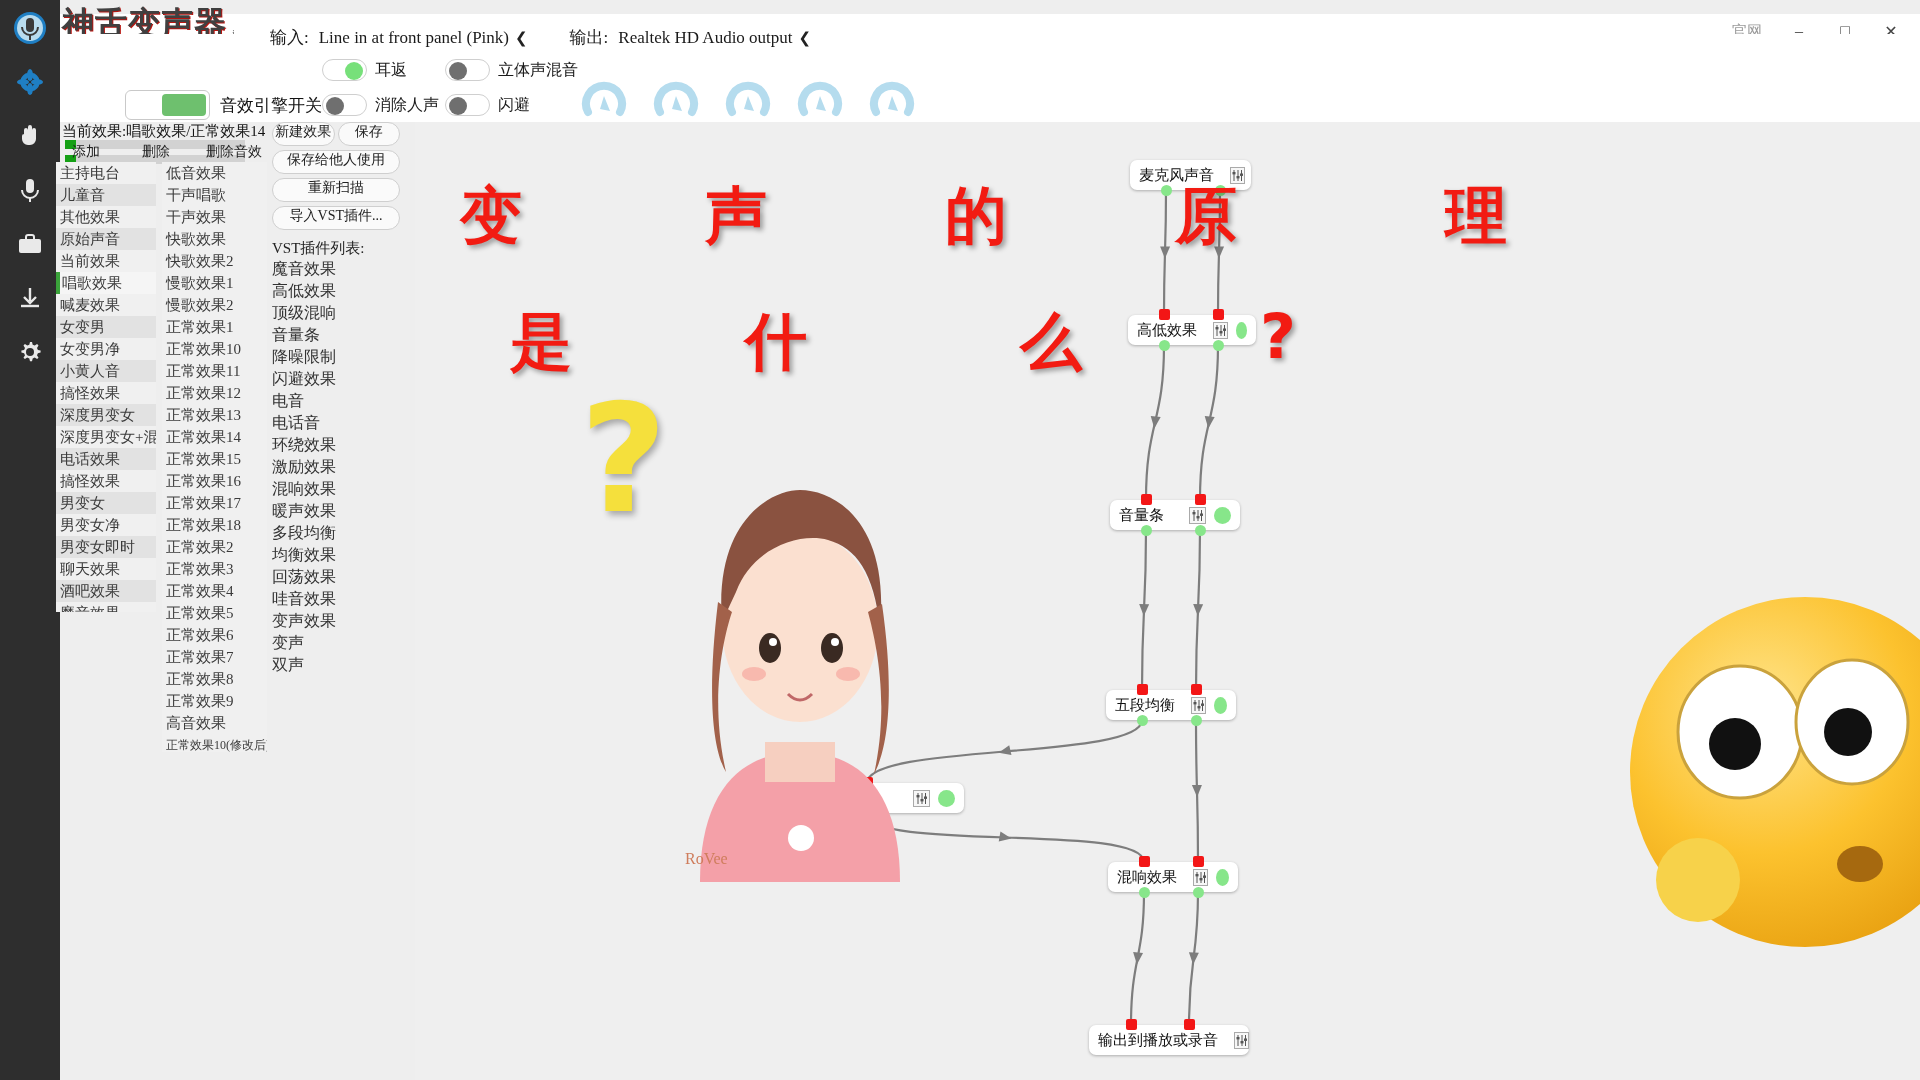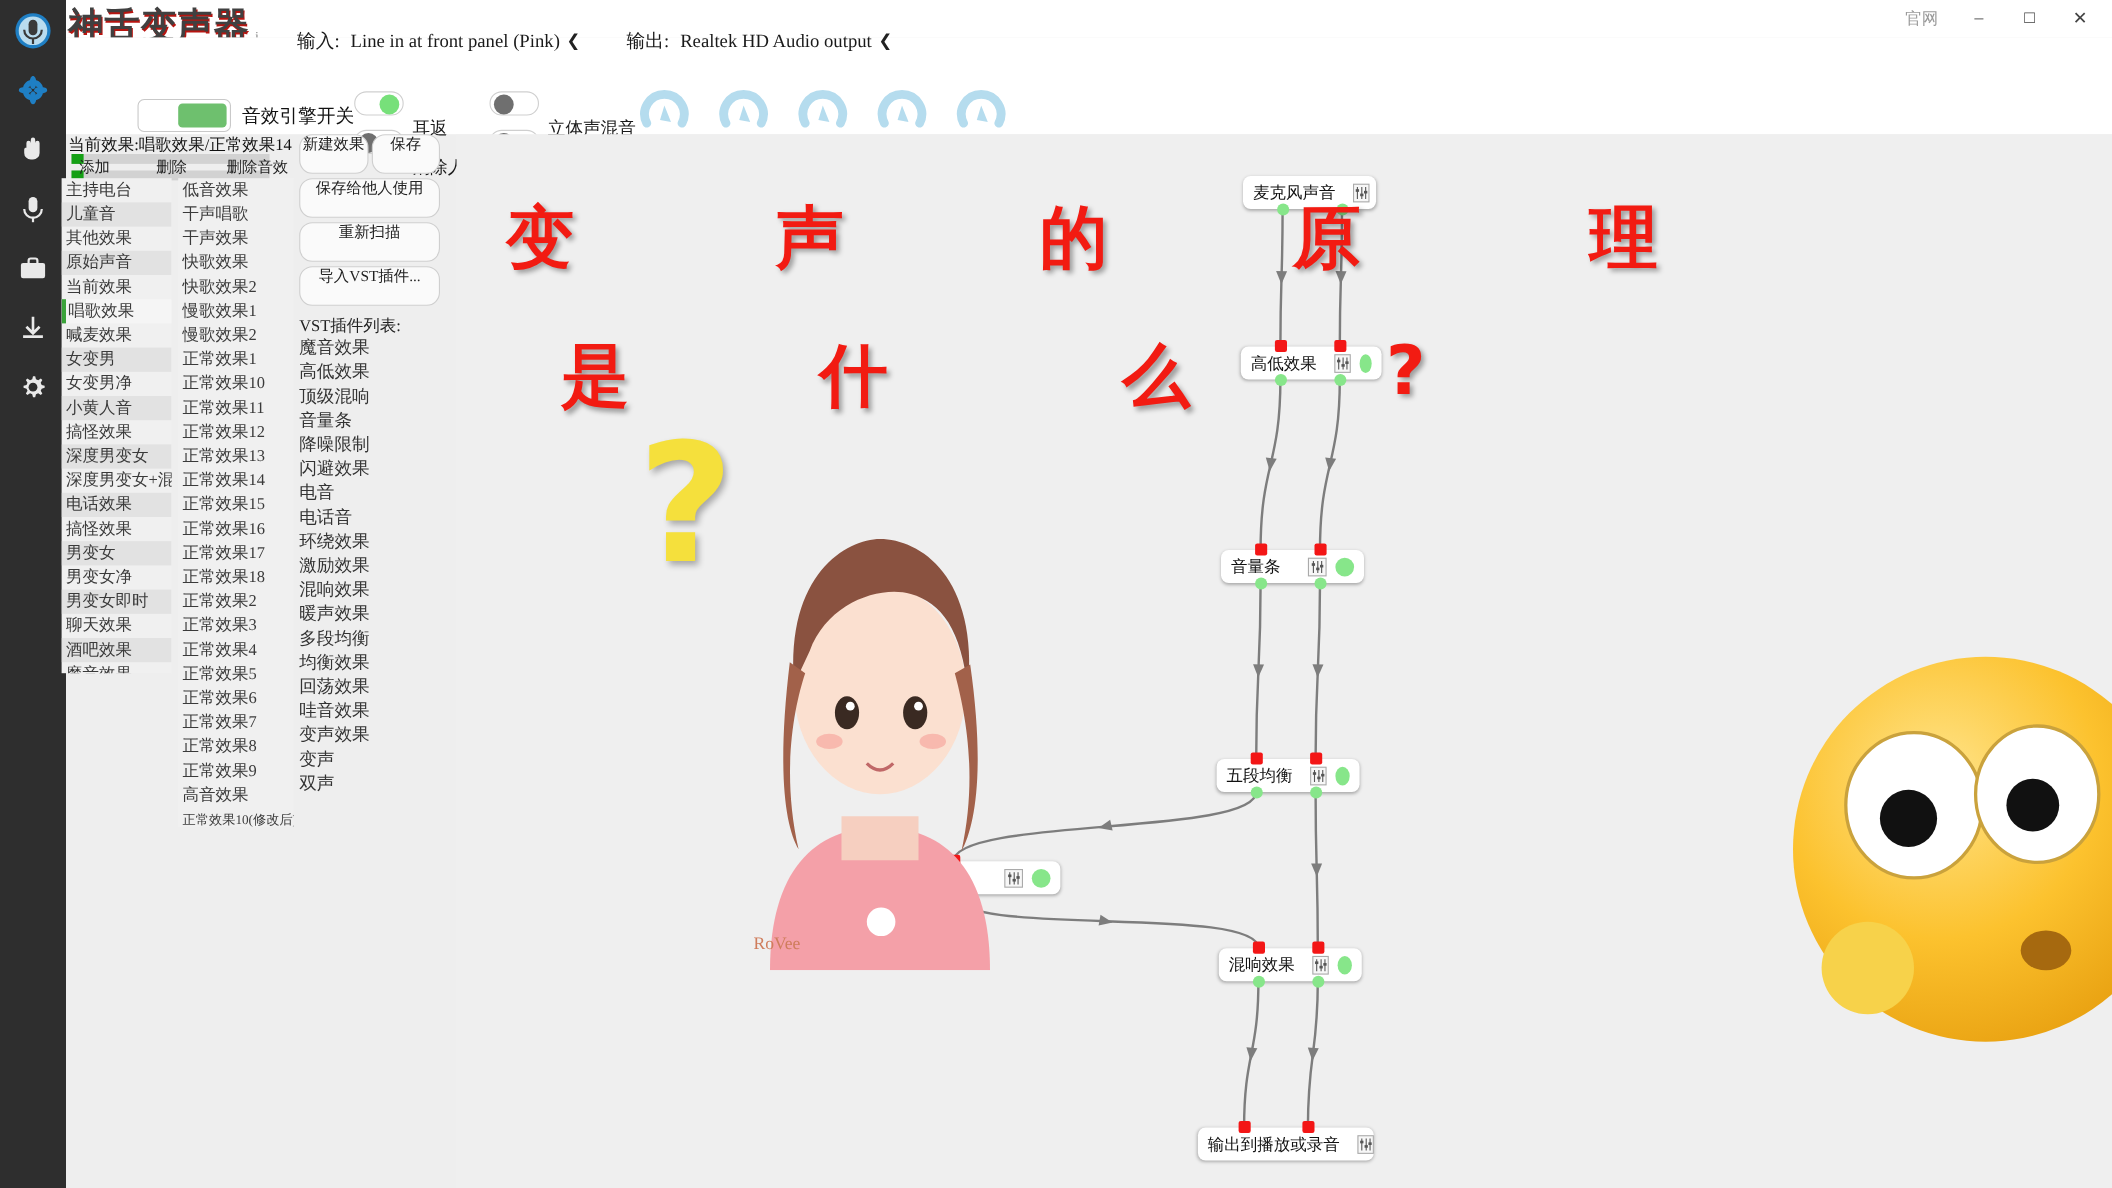--- a/index.html
+++ b/index.html
@@ -14,21 +14,21 @@
     position:absolute; left:0; top:0; width:60px; height:1080px;
     background:#2e2e2e;
     display:flex; flex-direction:column; align-items:center;
   }
   .rail-icon { width:40px; height:40px; margin-top:14px; display:flex;
                align-items:center; justify-content:center; cursor:pointer; }
   .rail-icon svg { display:block; }
   #rail-logo { margin-top:8px; }
   
   #titlebar {
-    position:absolute; left:60px; top:0; right:0; height:34px;
+    position:absolute; left:60px; top:14px; right:0; height:34px;
     background:#ffffff;
   }
   #appname {
     position:absolute; left:62px; top:2px;
     font-size:32px; font-weight:bold; color:#404040;
     font-family:"DejaVu Sans","Liberation Sans",sans-serif;
     letter-spacing:1px;
     text-shadow:1px 1px 0 #b71510;
   }
   #small-i { position:absolute; left:232px; top:27px; font-size:11px; color:#777; }
@@ -44,21 +44,21 @@
   .io-label { margin-right:10px; }
   .io-value { margin-right:6px; }
   .chev { font-size:15px; color:#222; margin-right:42px; }
   
   .tgl-wrap { position:absolute; display:flex; align-items:center; }
   .tgl { width:45px; height:22px; border-radius:12px; background:#fff;
          border:1px solid #cfcfcf; position:relative; cursor:pointer; }
   .tgl .knob { position:absolute; top:2px; width:18px; height:18px; border-radius:50%; }
   .tgl.on .knob { right:3px; background:#77e07a; }
   .tgl.off .knob { left:3px; background:#6f6f6f; }
-  .tgl-text { margin-left:8px; font-size:16px; color:#1a1a1a; white-space:nowrap;margin-top:48px; }
+  .tgl-text { margin-left:8px; font-size:16px; color:#1a1a1a; white-space:nowrap; }
   
   .knobs { position:absolute; left:520px; top:44px; display:flex; gap:24px; }
   .knobwrap { width:48px; text-align:center; }
   .knoblabel { font-size:14px; color:#333; margin-top:2px; }
   
   #engine-row { position:absolute; left:65px; top:56px; display:flex; align-items:center; }
   #engine-sw { width:85px; height:30px; border:1px solid #c9c9c9; border-radius:6px;
                background:#fff; position:relative; cursor:pointer; }
   #engine-sw .eknob { position:absolute; right:3px; top:3px; width:44px; height:22px;
                       border-radius:4px; background:#6ec06e; }
@@ -77,21 +77,21 @@
   .lstpanel { position:absolute; background:#f0f0f0; overflow:hidden; }
   #listA { left:56px; top:162px; width:100px; height:450px; }
   #listB { left:162px; top:162px; width:105px; height:590px; }
   .lrow { height:22px; line-height:22px; font-size:15px; color:#3a3a3a;
           padding-left:4px; white-space:nowrap; cursor:pointer; }
   .lrow.alt { background:#e2e2e2; }
   .lrow.sel { background:#f5f5f5; border-left:4px solid #3aa33a; padding-left:2px; }
   .lrow.small { font-size:12px; }
   
   .btn { border:1px solid #cfcfcf; border-radius:12px; background:#fafafa;
-         font-size:14px; color:#222; text-align:center; height:36px; line-height:18px;
+         font-size:14px; color:#222; text-align:center; height:24px; line-height:18px;
          cursor:pointer; }
   #vstcol { position:absolute; left:272px; top:122px; width:128px; }
   #vst-row1 { display:flex; gap:3px; }
   #vst-row1 .btn { flex:1; }
   #vstcol .btn.wide { margin-top:4px; }
   #vst-title { margin-top:9px; font-size:15px; color:#222; }
   .vrow { font-size:16px; color:#333; height:22px; line-height:22px; white-space:nowrap; }
   
   #canvas { position:absolute; left:415px; top:122px; right:0; bottom:0;
             background:#efefef; overflow:hidden; }

